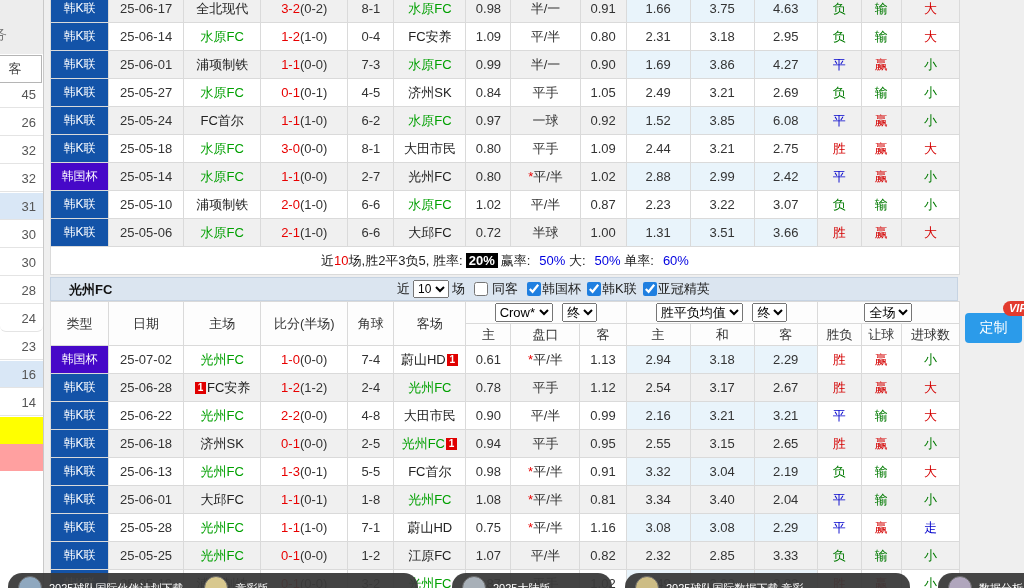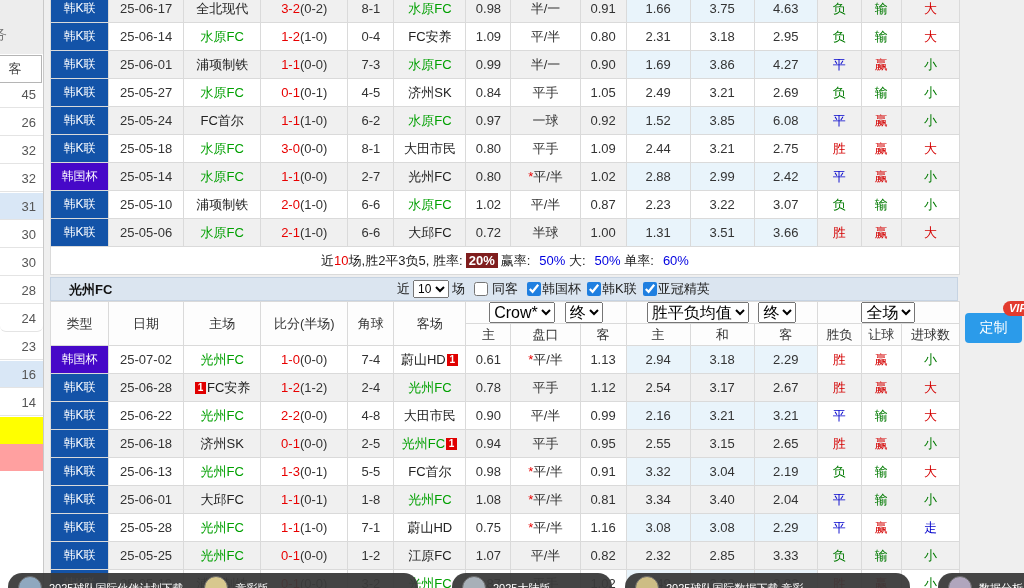--- a/index.html
+++ b/index.html
@@ -42,30 +42,30 @@
   td.eublue{background:#e9f4fb !important;}
   tr.shade td.eublue{background:#e9f4fb !important;}
   .c-red{color:#d40000;}
   .c-blue{color:#0000cc;}
   .c-green{color:#007a00;}
   td.res{font-weight:bold;}
   
   td.summary{background:#fff;text-align:center;color:#222;}
   .sum-red{color:#e80000;}
   .sum-blue{color:#0000e0;padding-left:9px;}
-  .rate-box{display:inline-block;background:#7f1d1d;color:#fff;padding:0 3px;margin:0 3px;font-weight:bold;}
+  .rate-box{display:inline-block;background:#000000;color:#fff;padding:0 3px;margin:0 3px;font-weight:bold;}
   
   #section-strip{position:absolute;left:50px;top:277px;width:908px;height:24px;background:#dbe5f0;
     border:1px solid #c6d3e2;box-sizing:border-box;}
   #section-strip .title{position:absolute;left:18px;top:3px;font-weight:bold;color:#111;}
   #filters{position:absolute;left:346px;top:2px;display:flex;align-items:center;gap:3px;color:#222;}
   #filters select{font-size:12px;}
   #filters input[type=checkbox]{width:14px;height:14px;accent-color:#1f7fe0;margin:0 1px 0 6px;}
   
-  thead select{font-size:16px;margin:0 3px;}
+  thead select{font-size:13px;margin:0 3px;}
   
   #customize-btn{position:absolute;left:965px;top:313px;width:57px;height:30px;background:#2b9bea;color:#fff;
     border:none;border-radius:4px;font-size:14px;cursor:pointer;font-family:inherit;}
   #vip-badge{position:absolute;left:1003px;top:301px;background:#e23b2e;color:#fff;font-size:11px;
     font-weight:bold;font-style:italic;padding:1px 6px 2px 6px;border-radius:8px;}
   
   .pill{position:absolute;top:573px;height:30px;background:rgba(58,58,58,0.95);border-radius:14px;
     display:flex;align-items:center;gap:7px;padding:0 10px;box-sizing:border-box;color:#fff;
     font-size:11px;white-space:nowrap;overflow:hidden;z-index:9;}
   .pill .dot{width:22px;height:22px;border-radius:50%;flex:0 0 auto;border:1px solid #6a6a6a;}

